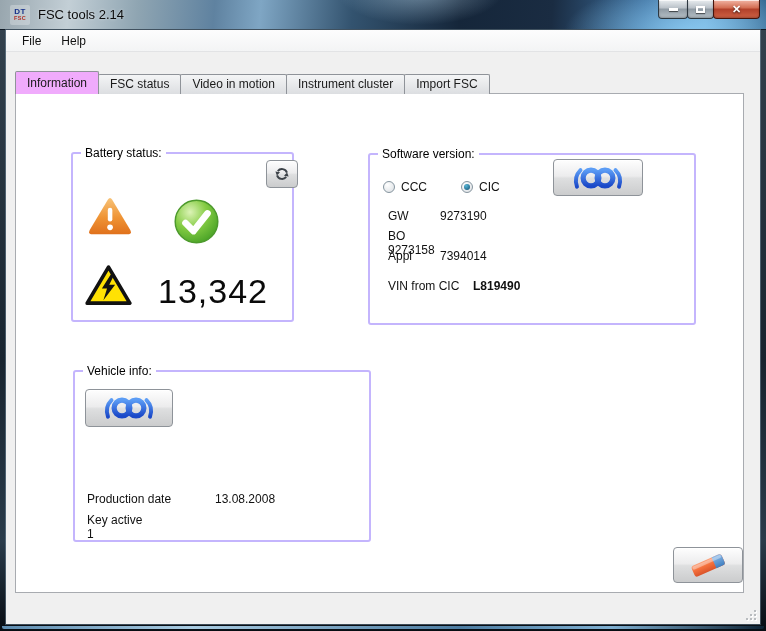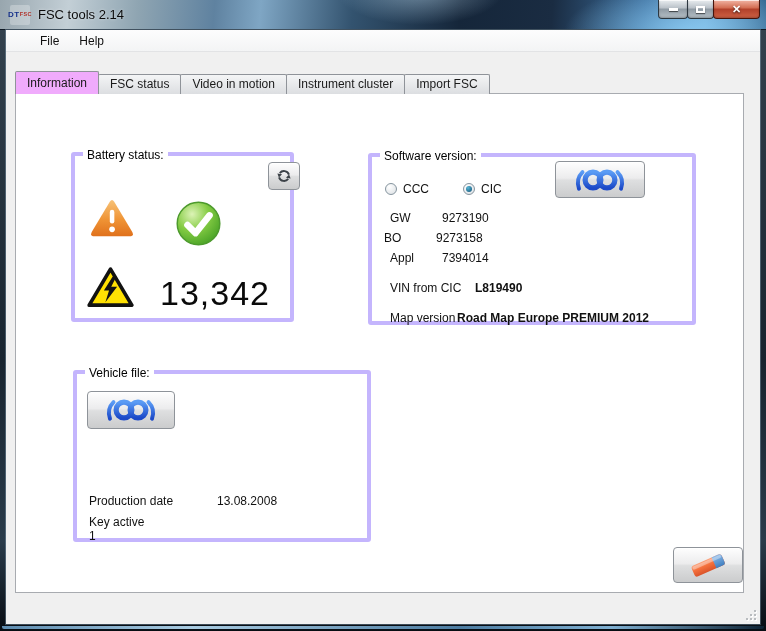--- a/index.html
+++ b/index.html
@@ -14,21 +14,21 @@
     position:absolute; left:0; top:0; width:766px; height:30px;
     background:
       radial-gradient(ellipse 180px 70px at 690px 32px, rgba(140,205,245,.85), rgba(140,205,245,0) 70%),
       radial-gradient(ellipse 120px 50px at 420px -10px, rgba(190,220,240,.5), rgba(190,220,240,0) 70%),
       linear-gradient(95deg,#98a6ae 0%,#c3cfd6 9%,#8fa5b2 18%,#5f82a0 28%,#7fa6c4 34%,#33536f 46%,#15263a 60%,#1a2c42 72%,#3d6f9e 84%,#6fa6cf 92%,#2c5d86 100%);
     border-bottom:1px solid #0d1822;
   }
   .app-icon {
     position:absolute; left:10px; top:5px; width:20px; height:20px;
     background:rgba(255,255,255,.28); border-radius:2px;
-    display:flex; flex-direction:row; align-items:center; justify-content:center;
+    display:flex; flex-direction:column; align-items:center; justify-content:center;
     line-height:1;
   }
   .app-icon .l1 { font-size:8px; font-weight:bold; color:#15308a; letter-spacing:.5px; }
   .app-icon .l2 { font-size:5.5px; font-weight:bold; color:#b03028; letter-spacing:.4px; }
   .title-text {
     position:absolute; left:38px; top:7px; font-size:13px; color:#0b0b0b;
     text-shadow:0 0 3px rgba(255,255,255,.55);
   }
   
   .winbtns { position:absolute; top:0; right:6px; display:flex; }
@@ -62,21 +62,21 @@
   }
   .inner {
     position:relative; width:100%; height:100%;
     background:#f0f0f0; outline:1px solid rgba(160,190,210,.35);
   }
   
   .menubar {
     position:absolute; left:0; top:0; right:0; height:22px;
     background:linear-gradient(180deg,#fdfdfd,#f3f4f5);
     border-bottom:1px solid #e2e3e5;
-    display:flex; align-items:center; padding-left:24px; font-size:12px; color:#111;
+    display:flex; align-items:center; padding-left:6px; font-size:12px; color:#111;
   }
   .menu-item { padding:3px 10px; }
   
   .tabstrip {
     position:absolute; left:9px; top:41px; height:23px;
     display:flex; align-items:flex-end; z-index:3;
   }
   .tab {
     height:20px; line-height:19px; padding:0 11px;
     border:1px solid #8f9399; border-bottom:none;
@@ -87,21 +87,21 @@
   .tab.active {
     height:23px; line-height:23px; background:#f0abfc; position:relative; z-index:4;
   }
   
   .panel {
     position:absolute; left:9px; top:63px; width:729px; height:500px;
     background:#fff; border:1px solid #a8abb0; z-index:2;
   }
   
   .group {
-    position:absolute; border:4px solid #c4b5fd; border-radius:3px; background:#fff;
+    position:absolute; border:2px solid #c4b5fd; border-radius:3px; background:#fff;
   }
   .group-label {
     position:absolute; top:-8px; left:8px; background:#fff; padding:0 4px;
     font-size:12px; color:#000; white-space:nowrap;
   }
   .g-battery { left:55px; top:58px; width:223px; height:170px; }
   .g-software { left:352px; top:59px; width:328px; height:172px; }
   .g-vehicle { left:57px; top:276px; width:298px; height:172px; }
   
   .tool-btn {
@@ -133,21 +133,21 @@
     display:inline-block; position:relative; margin-right:6px;
   }
   .radio.active::after {
     content:''; position:absolute; left:2px; top:2px; width:6px; height:6px;
     border-radius:50%; background:radial-gradient(circle at 35% 30%, #57b6d6, #104f72);
   }
   .radio-gap { width:34px; }
   .sv-row { position:absolute; font-size:12px; color:#111; display:flex; }
   .sv-row .lab { width:52px; }
   .sv-gw { left:18px; top:54px; }
-  .sv-bo { left:12px; top:74px; }
+  .sv-bo { left:18px; top:74px;flex-direction:column; }
   .sv-appl { left:18px; top:94px; }
   .sv-vin { left:18px; top:124px; }
   .sv-vin .lab { width:85px; }
   .sv-map { left:18px; top:154px; }
   .sv-map .lab { width:67px; }
   .bold { font-weight:bold; }
   
   .veh-row { position:absolute; left:12px; font-size:12px; color:#111; display:flex; }
   .veh-row .lab { width:128px; }
   .vr0 { top:77px; } .vr1 { top:99px; } .vr2 { top:120px; } .vr3 { top:141px;flex-direction:column; }
@@ -288,28 +288,24 @@
           <div class="sv-row sv-appl">
             <span class="lab">Appl</span>
             <span>7394014</span>
           </div>
 
           <div class="sv-row sv-vin">
             <span class="lab">VIN from CIC</span>
             <span class="bold">L819490</span>
           </div>
 
-          <div class="sv-row sv-map">
-            <span class="lab">Map version</span>
-            <span class="bold">Road Map Europe PREMIUM 2012</span>
-          </div>
         </div>
 
         <div class="group g-vehicle">
-          <span class="group-label">Vehicle file:</span>
+          <span class="group-label">Vehicle info:</span>
 
           <div class="tool-btn btn-glasses-veh">
             <svg width="56" height="28" viewBox="0 0 64 32">
               <path d="M12 7 Q4 15 8 26" stroke="url(#bg1)" stroke-width="4.5" fill="none" stroke-linecap="round"></path>
               <path d="M52 7 Q60 15 56 26" stroke="url(#bg1)" stroke-width="4.5" fill="none" stroke-linecap="round"></path>
               <circle cx="24" cy="16" r="9" stroke="url(#bg1)" stroke-width="6" fill="none"></circle>
               <circle cx="40" cy="16" r="9" stroke="url(#bg1)" stroke-width="6" fill="none"></circle>
             </svg>
           </div>
 

